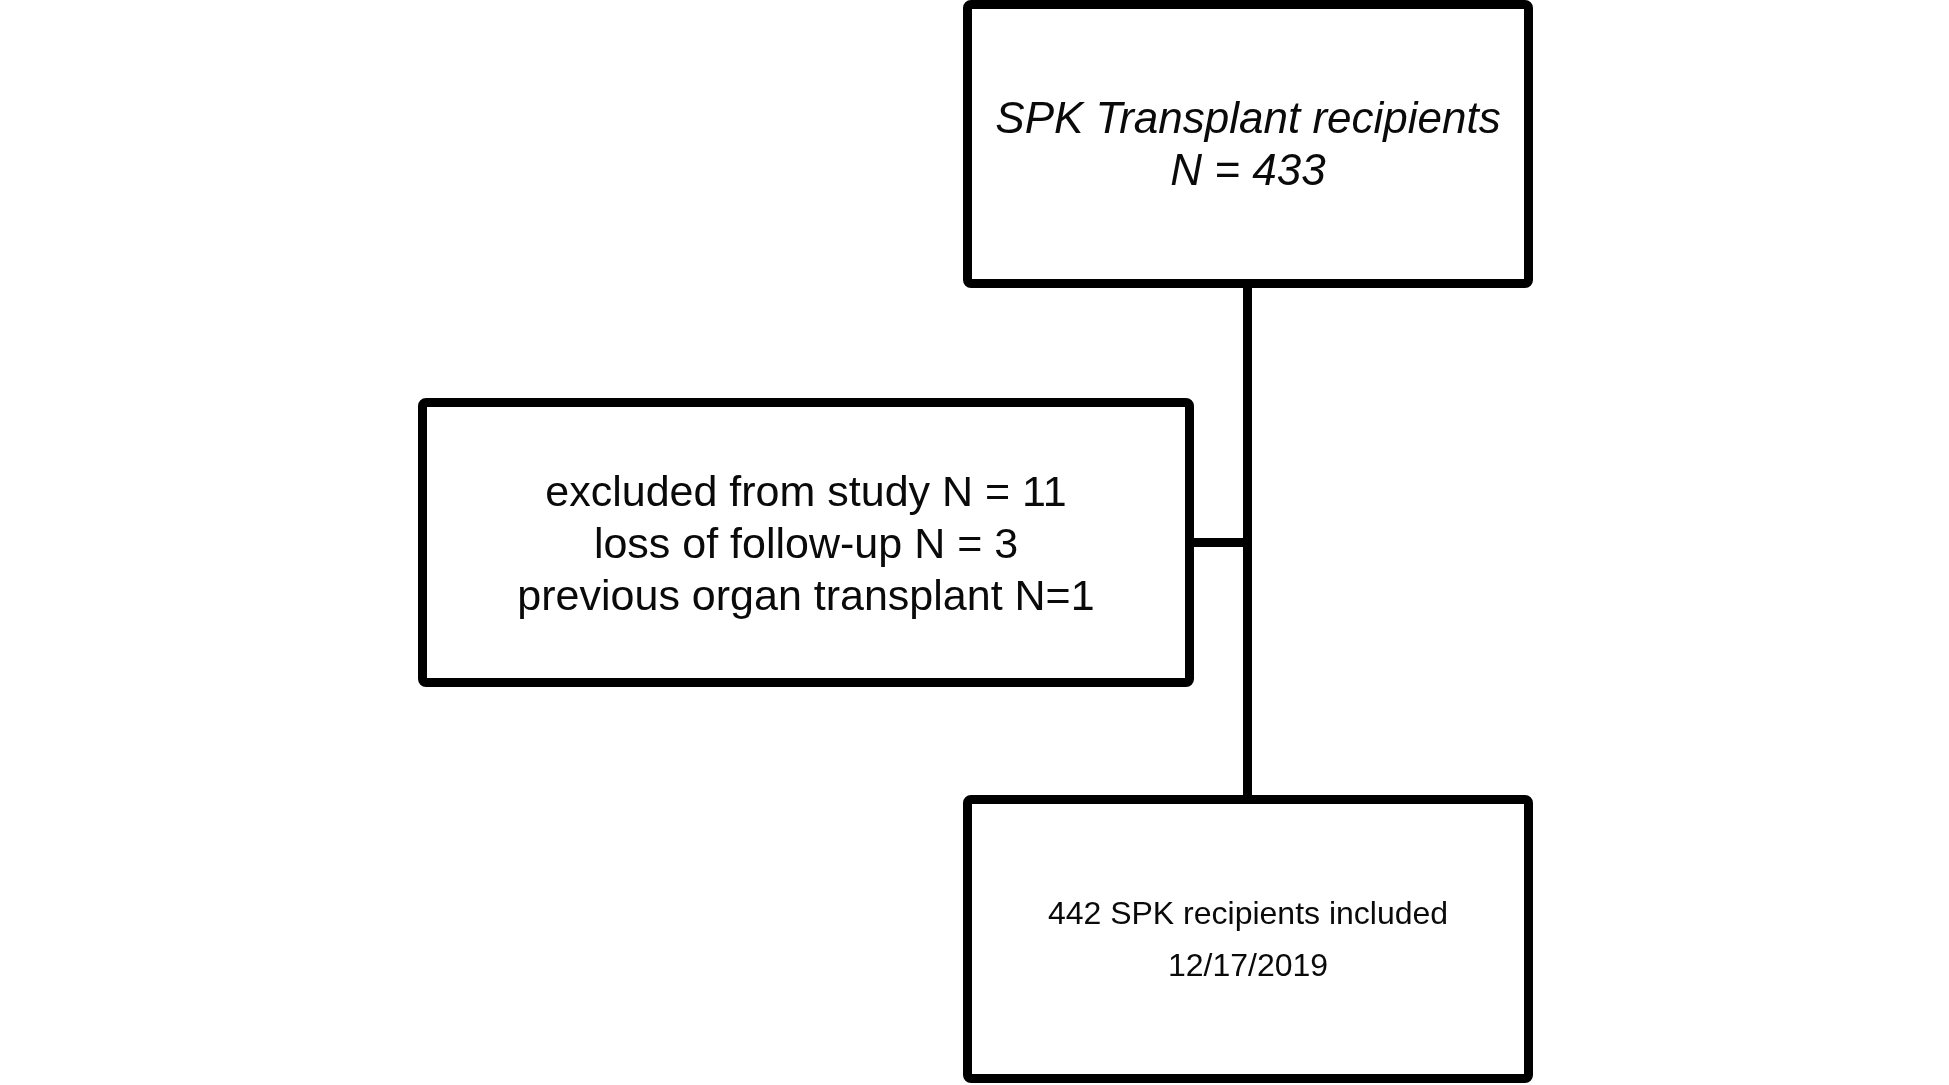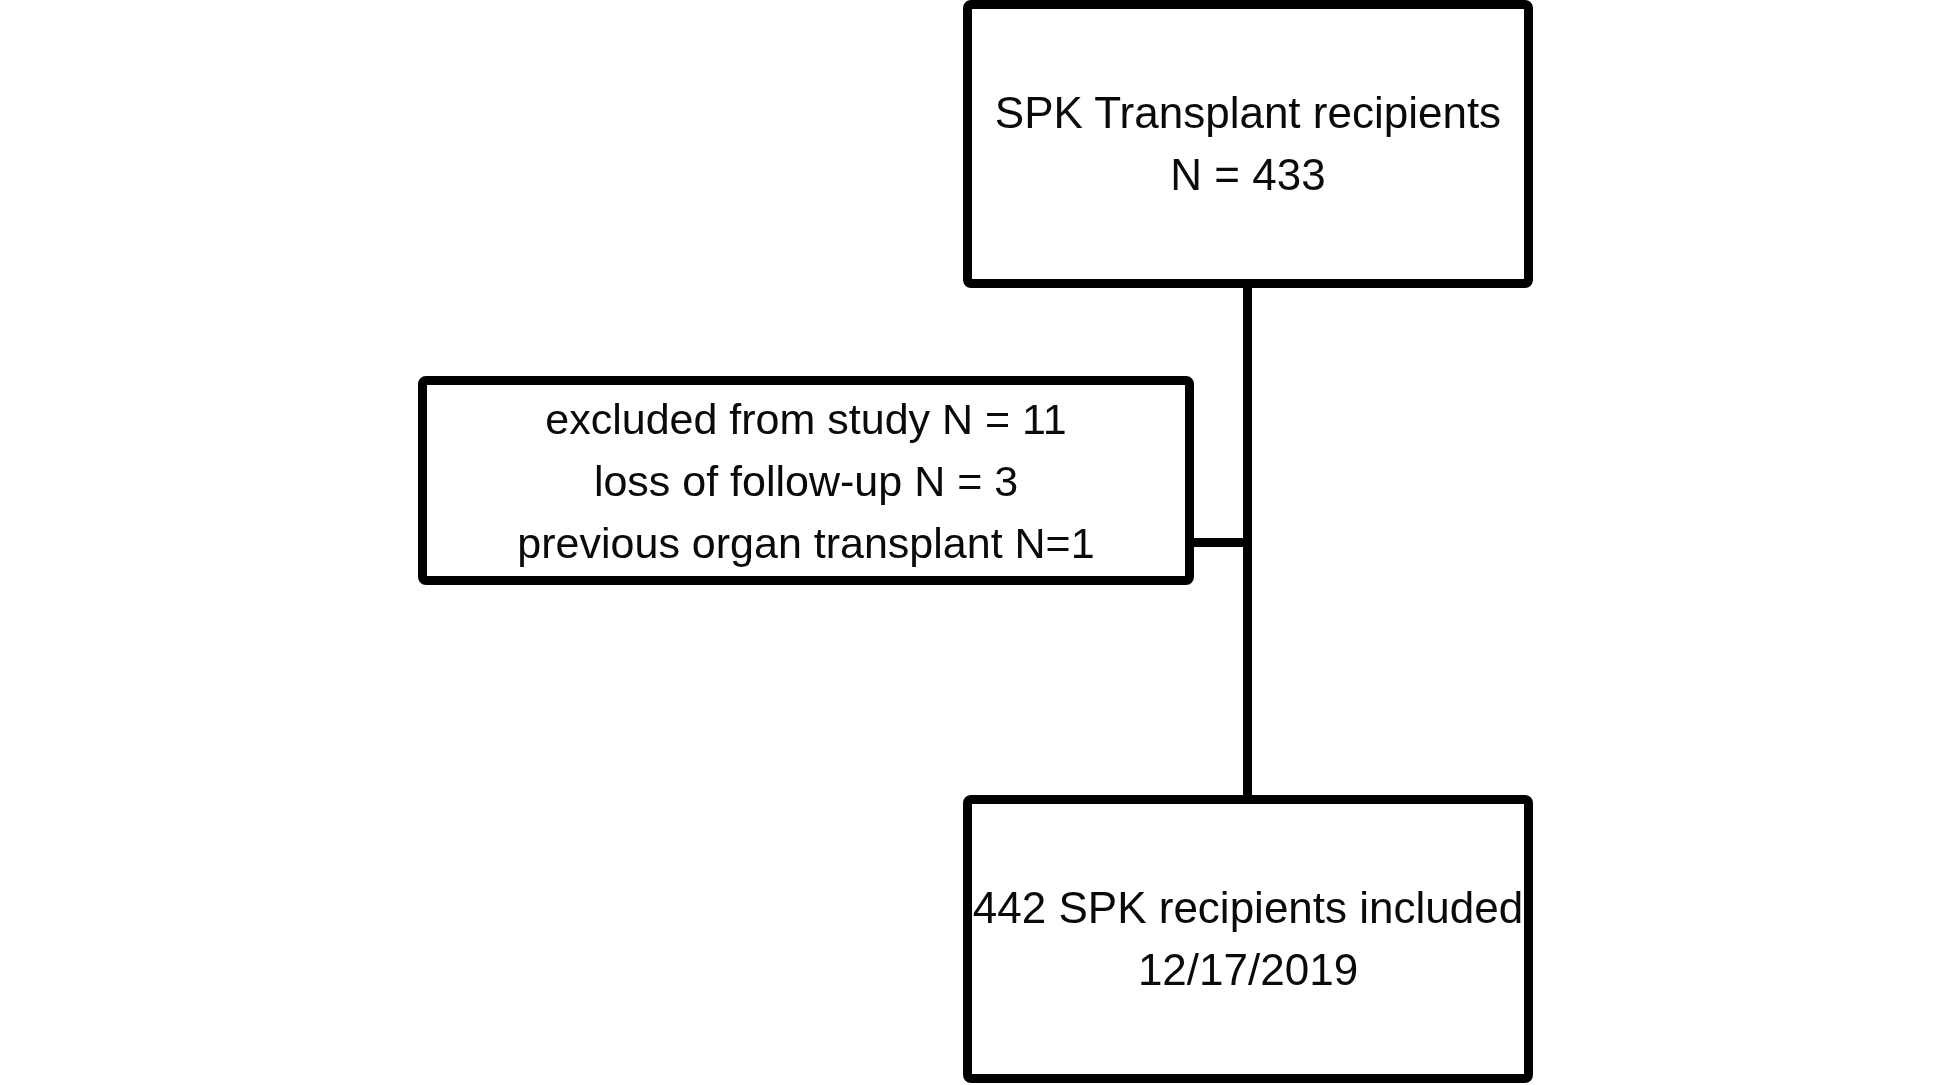--- a/index.html
+++ b/index.html
@@ -27,42 +27,43 @@
     justify-content: center;
     align-items: center;
     text-align: center;
     z-index: 2;
   }
   .box-line {
     line-height: 48px;
     white-space: nowrap;
   }
   .para + .para {
-    margin-top: 14px;
+    margin-top: 4px;
   }
   #top-box {
     left: 963px;
     top: 0px;
     width: 570px;
     height: 288px;
     font-size: 44px;
+    font-style: italic;
   }
   #excluded-box {
     left: 418px;
-    top: 376px;
+    top: 398px;
     width: 776px;
-    height: 209px;
+    height: 289px;
     font-size: 43px;
   }
   #bottom-box {
     left: 963px;
     top: 795px;
     width: 570px;
     height: 288px;
-    font-size: 44px;
+    font-size: 32px;
   }
   .connector {
     position: absolute;
     background: #000000;
     z-index: 1;
   }
   #trunk-line {
     left: 1243px;
     top: 286px;
     width: 9px;

